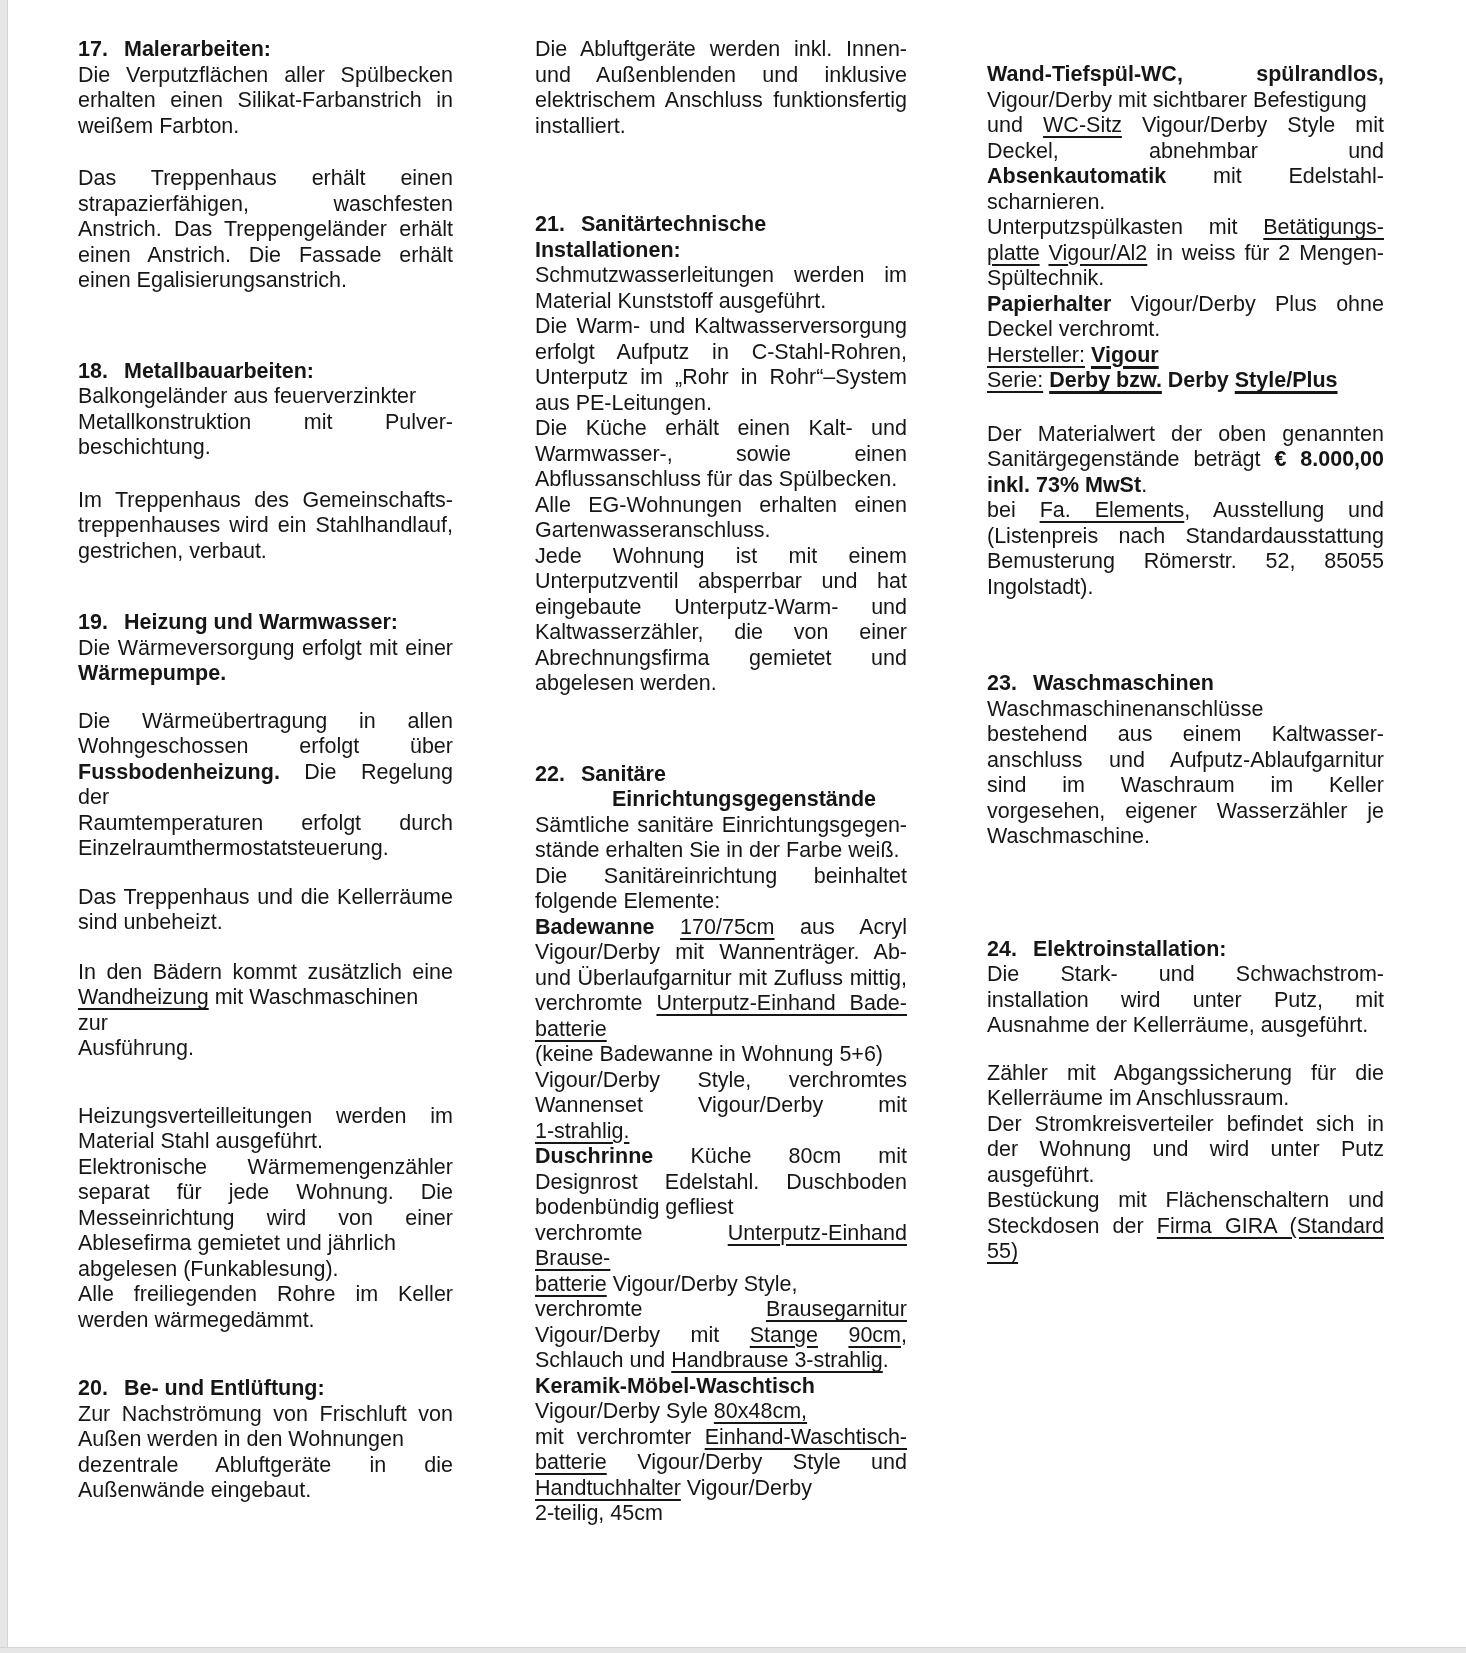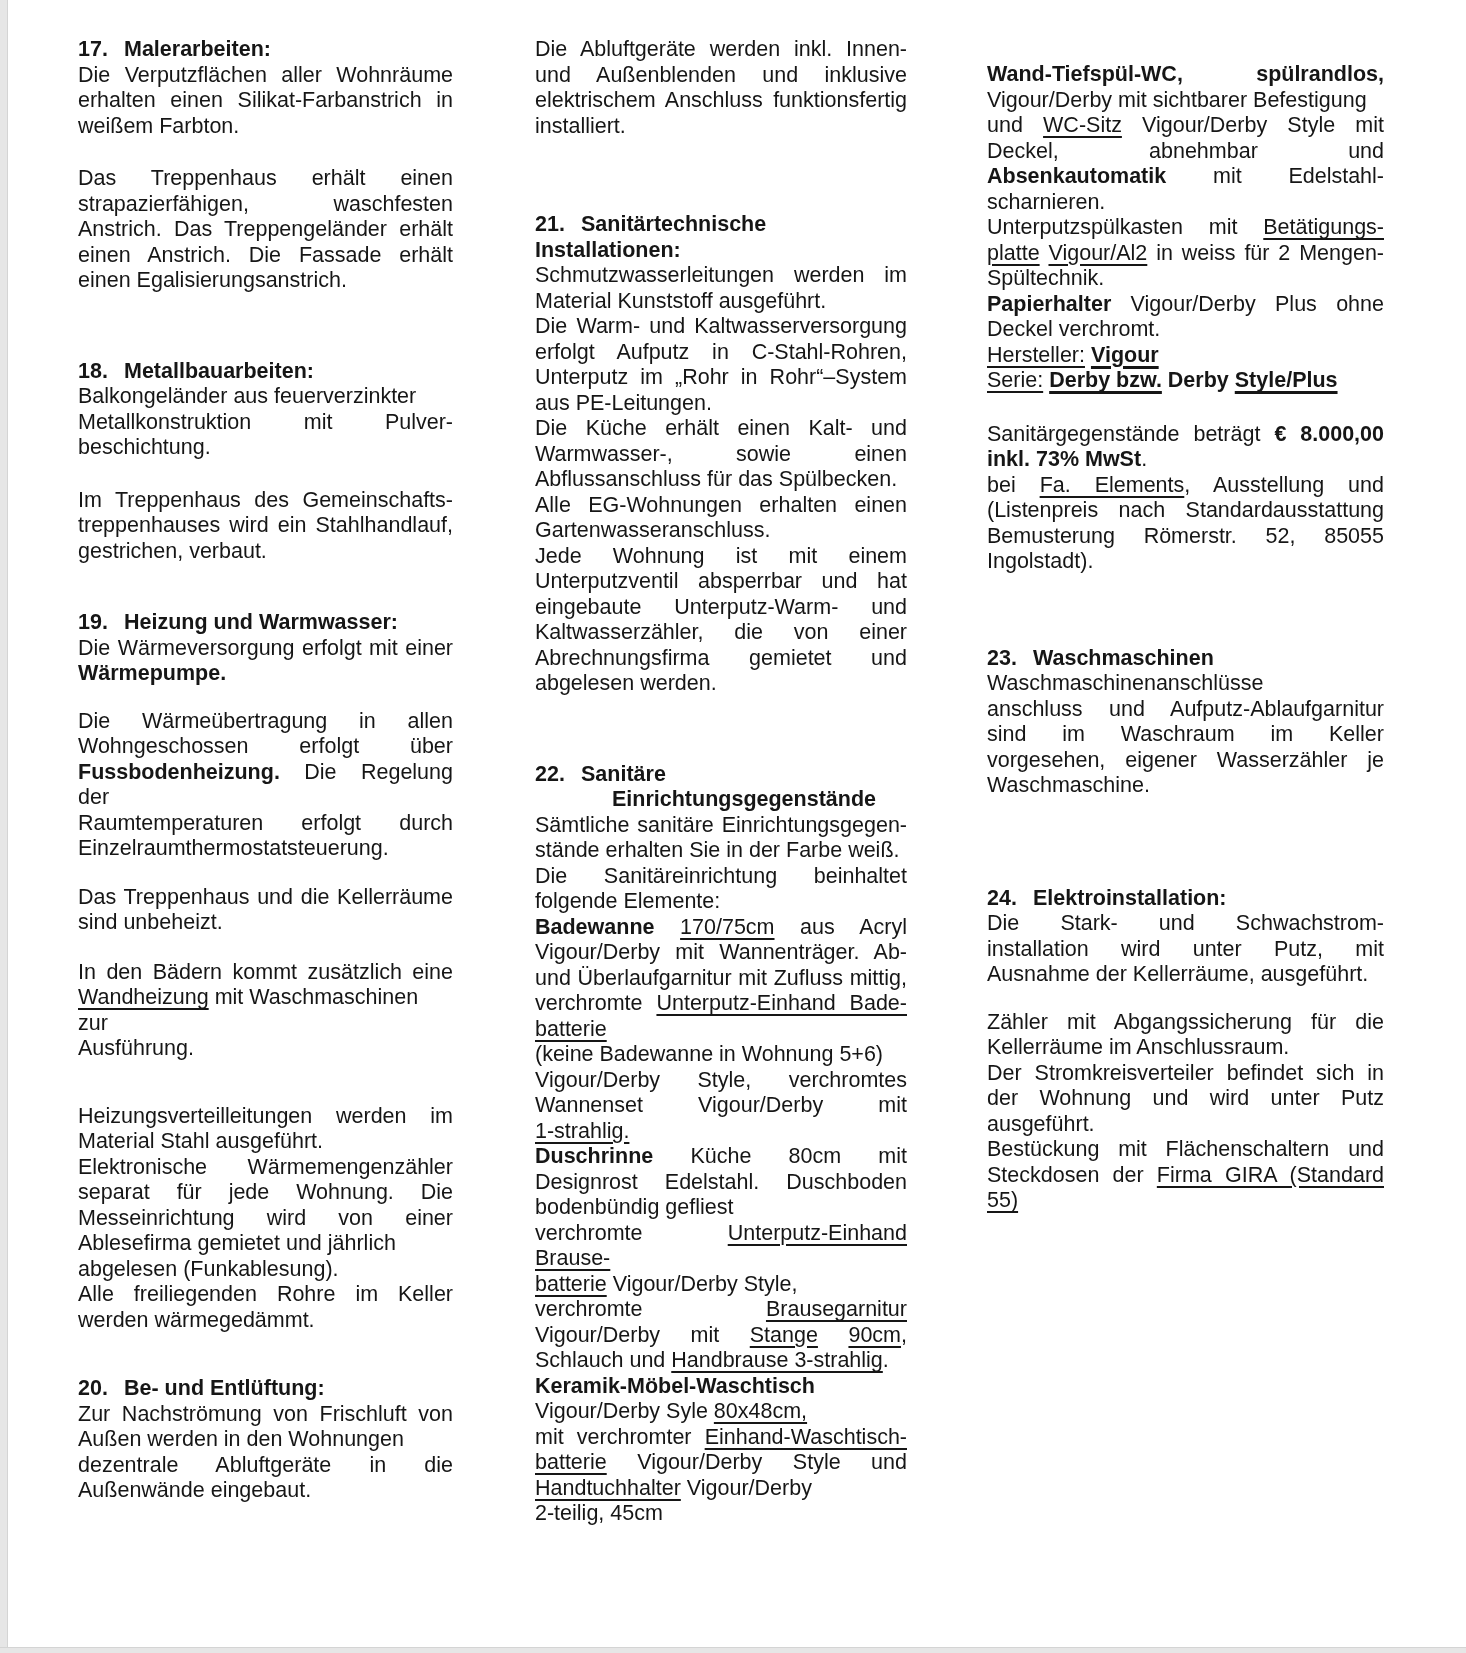--- a/index.html
+++ b/index.html
@@ -21,21 +21,21 @@
 </style>
 </head>
 <body>
 
 <div class="page" id="doc">
   <div class="edge-left"></div>
   <div class="edge-right"></div>
   <div class="edge-bottom"></div>
 <div class="col" style="left: 78px; top: 37px; width: 375px;">
       <div class="line hd"><span class="hnum">17.</span><span>Malerarbeiten:</span></div>
-      <div class="line j"><span>Die Verputzflächen aller Wohnräume</span></div>
+      <div class="line j"><span>Die Verputzflächen aller Spülbecken</span></div>
       <div class="line j"><span>erhalten einen Silikat-Farbanstrich in</span></div>
       <div class="line"><span>weißem Farbton.</span></div>
       <div class="sp" style="height: 27px;"></div>
       <div class="line j"><span>Das Treppenhaus erhält einen</span></div>
       <div class="line j"><span>strapazierfähigen, waschfesten</span></div>
       <div class="line j"><span>Anstrich. Das Treppengeländer erhält</span></div>
       <div class="line j"><span>einen Anstrich. Die Fassade erhält</span></div>
       <div class="line"><span>einen Egalisierungsanstrich.</span></div>
       <div class="sp" style="height: 65px;"></div>
       <div class="line hd"><span class="hnum">18.</span><span>Metallbauarbeiten:</span></div>
@@ -143,29 +143,31 @@
       <div class="line j"><span class="b">Absenkautomatik</span><span> mit Edelstahl-</span></div>
       <div class="line"><span>scharnieren.</span></div>
       <div class="line j"><span>Unterputzspülkasten mit </span><span class="u">Betätigungs-</span></div>
       <div class="line j"><span class="u">platte</span><span> </span><span class="u">Vigour/Al2</span><span> in weiss für 2 Mengen-</span></div>
       <div class="line"><span>Spültechnik.</span></div>
       <div class="line j"><span class="b">Papierhalter</span><span> Vigour/Derby Plus ohne</span></div>
       <div class="line"><span>Deckel verchromt.</span></div>
       <div class="line"><span class="u">Hersteller:</span><span> </span><span class="bu">Vigour</span></div>
       <div class="line"><span class="u">Serie:</span><span> </span><span class="bu">Derby bzw.</span><span>  </span><span class="b">Derby </span><span class="bu">Style/Plus</span></div>
       <div class="sp" style="height: 28px;"></div>
+      <div class="line j"><span>Der Materialwert der oben genannten</span></div>
       <div class="line j"><span>Sanitärgegenstände beträgt </span><span class="b">€ 8.000,00</span></div>
       <div class="line"><span class="b">inkl. 73% MwSt</span><span>.</span></div>
       <div class="line j"><span>bei </span><span class="u">Fa. Elements</span><span>, Ausstellung und</span></div>
       <div class="line j"><span>(Listenpreis nach Standardausstattung</span></div>
       <div class="line j"><span>Bemusterung Römerstr. 52, 85055</span></div>
       <div class="line"><span>Ingolstadt).</span></div>
       <div class="sp" style="height: 71px;"></div>
       <div class="line hd"><span class="hnum">23.</span><span>Waschmaschinen</span></div>
       <div class="line"><span>Waschmaschinenanschlüsse</span></div>
+      <div class="line j"><span>bestehend aus einem Kaltwasser-</span></div>
       <div class="line j"><span>anschluss und Aufputz-Ablaufgarnitur</span></div>
       <div class="line j"><span>sind im Waschraum im Keller</span></div>
       <div class="line j"><span>vorgesehen, eigener Wasserzähler je</span></div>
       <div class="line"><span>Waschmaschine.</span></div>
       <div class="sp" style="height: 87px;"></div>
       <div class="line hd"><span class="hnum">24.</span><span>Elektroinstallation:</span></div>
       <div class="line j"><span>Die Stark- und Schwachstrom-</span></div>
       <div class="line j"><span>installation wird unter Putz, mit</span></div>
       <div class="line"><span>Ausnahme der Kellerräume, ausgeführt.</span></div>
       <div class="sp" style="height: 22px;"></div>

